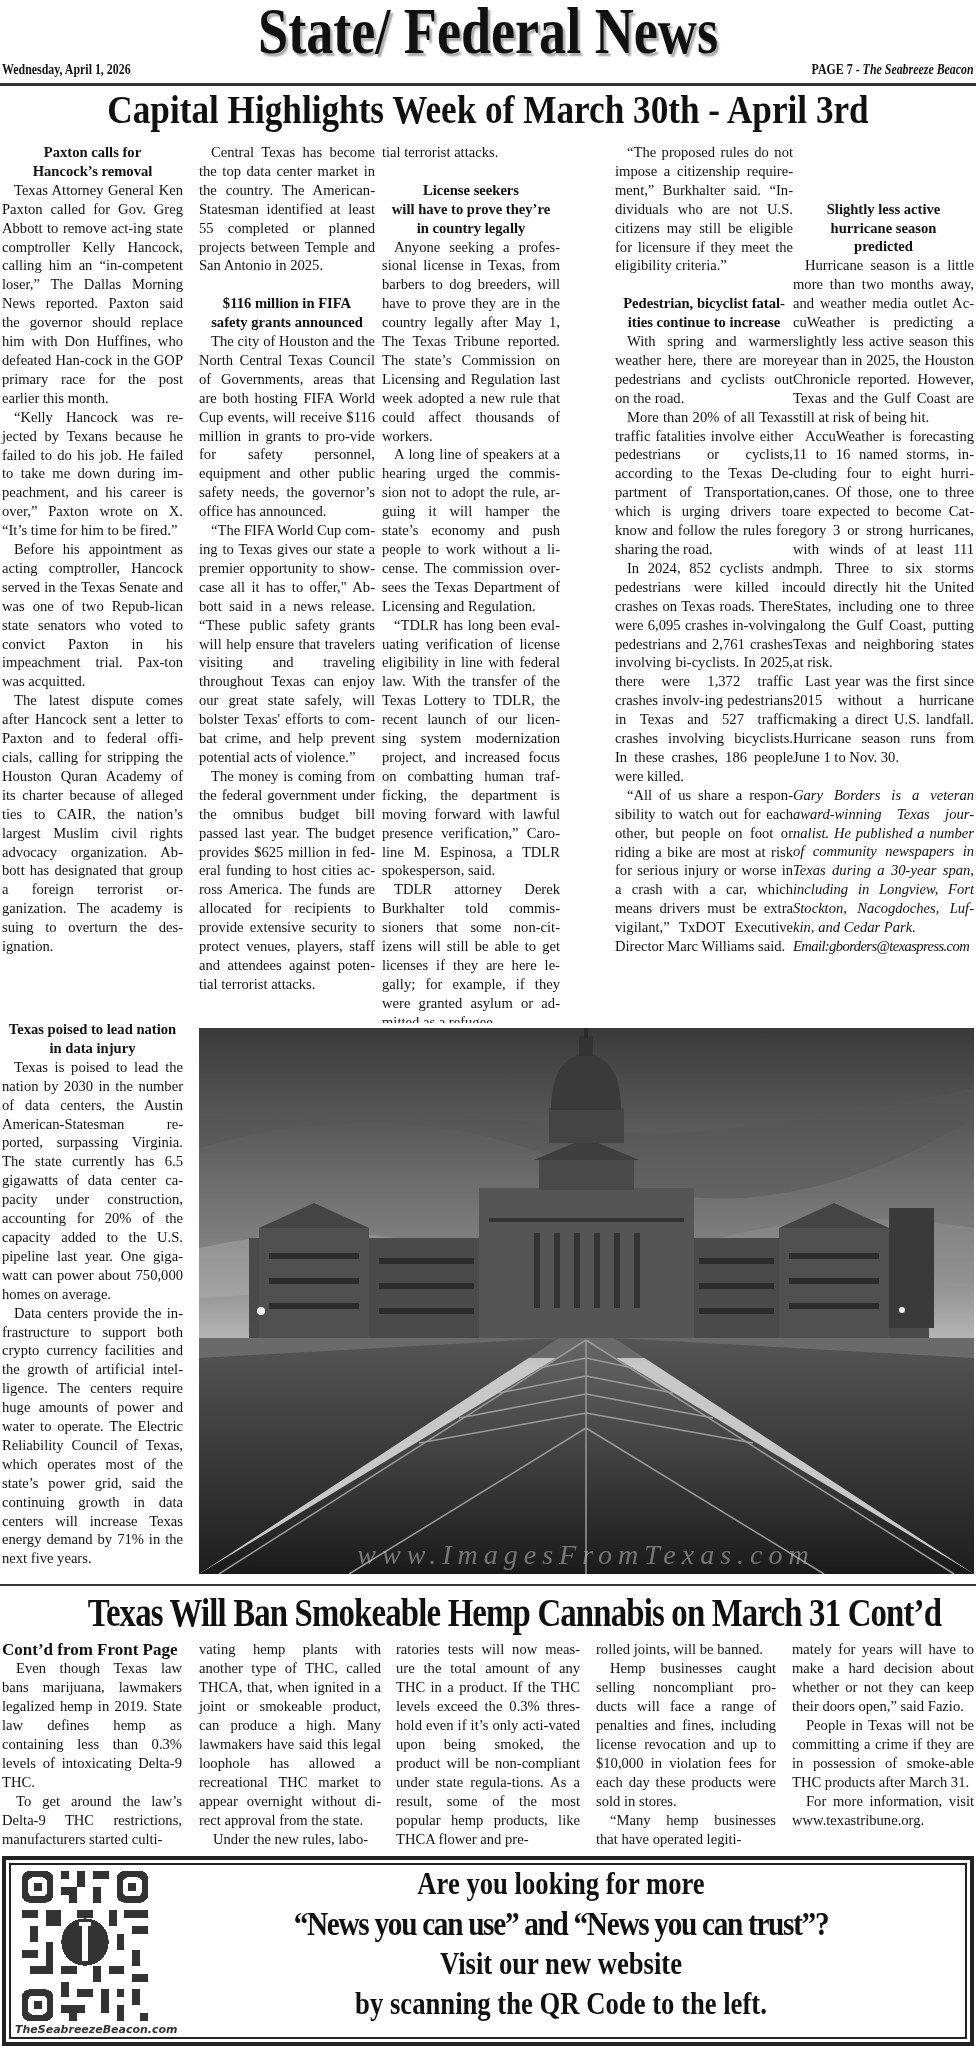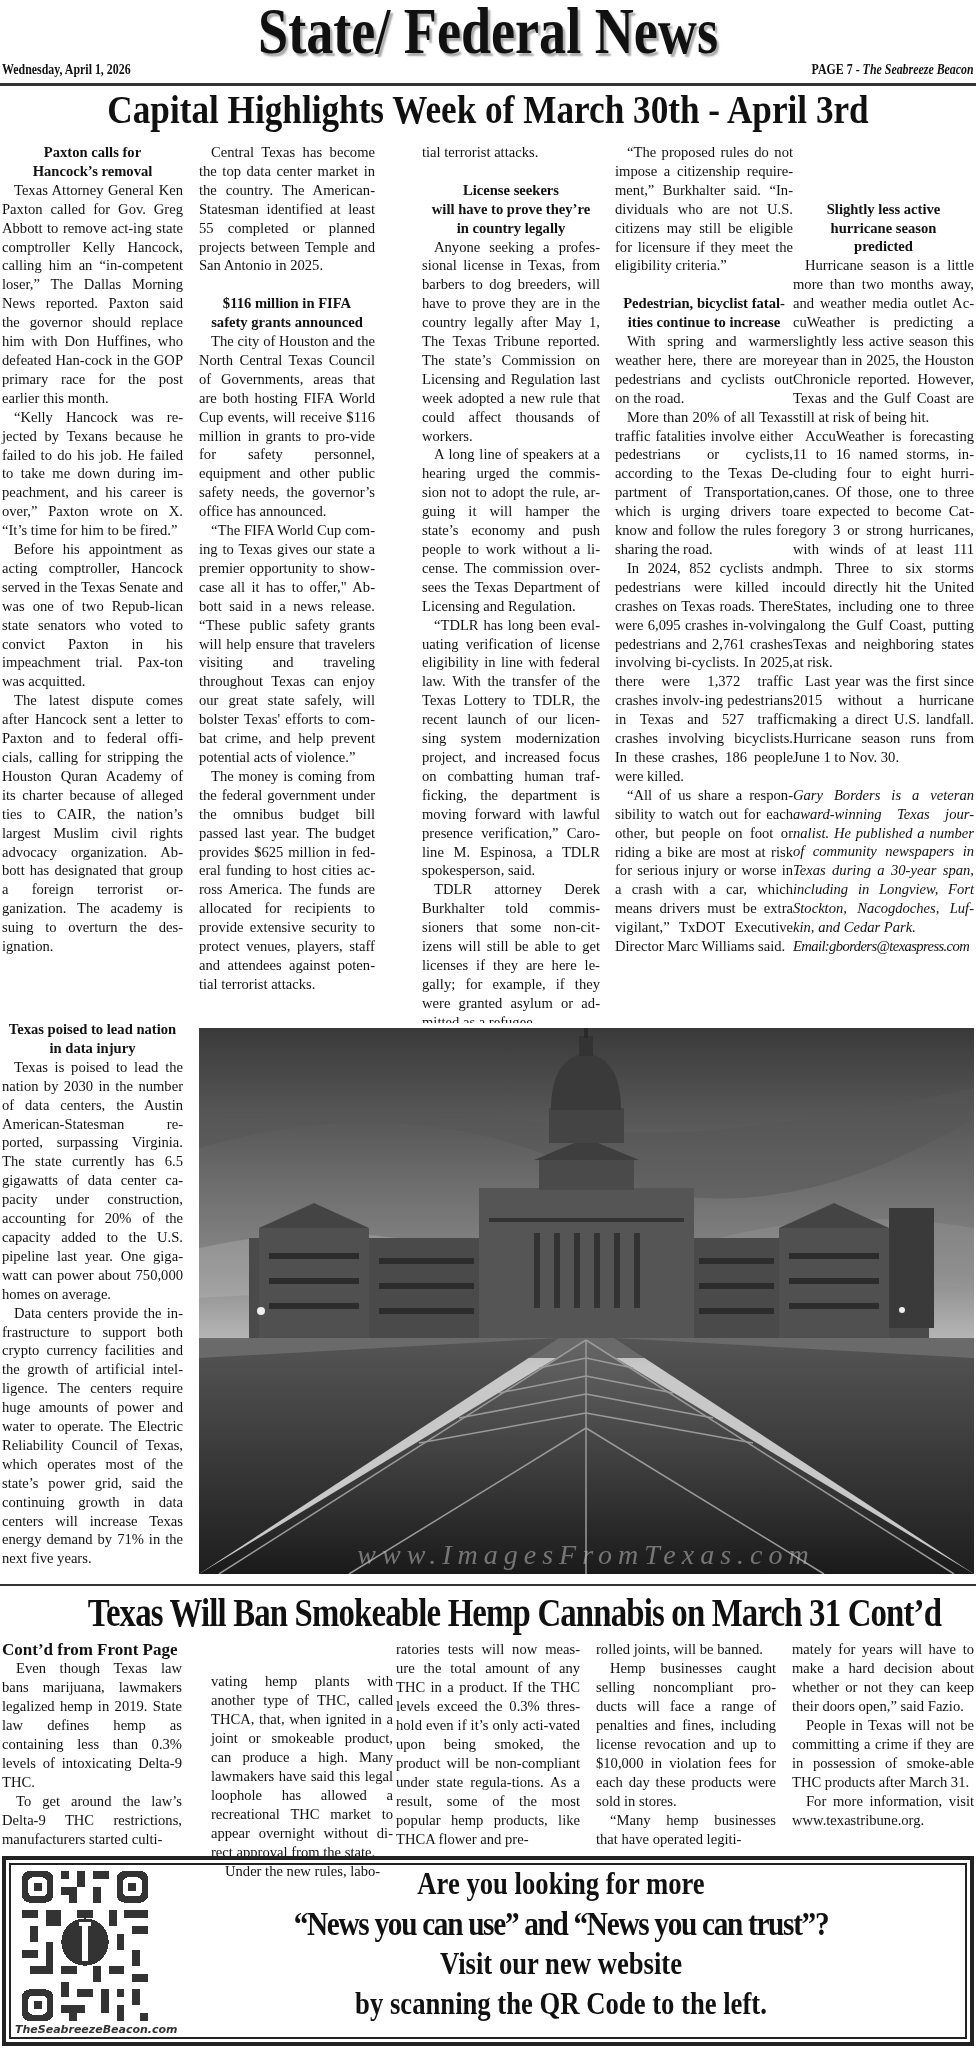--- a/index.html
+++ b/index.html
@@ -71,21 +71,21 @@
 
 <div class="col" style="left:199px; top:143px; width:176px;">
   <p>Central Texas has become the top data center market in the country. The American-Statesman identified at least 55 completed or planned projects between Temple and San Antonio in 2025.</p>
   <div class="gap"></div>
   <h3><span>$116 million in FIFA</span><br><span>safety grants announced</span></h3>
   <p>The city of Houston and the North Central Texas Council of Governments, areas that are both hosting FIFA World Cup events, will receive $116 million in grants to pro-vide for safety personnel, equipment and other public safety needs, the governor’s office has announced.</p>
   <p>“The FIFA World Cup com-ing to Texas gives our state a premier opportunity to show-case all it has to offer," Ab-bott said in a news release. “These public safety grants will help ensure that travelers visiting and traveling throughout Texas can enjoy our great state safely, will bolster Texas' efforts to com-bat crime, and help prevent potential acts of violence.”</p>
   <p>The money is coming from the federal government under the omnibus budget bill passed last year. The budget provides $625 million in fed-eral funding to host cities ac-ross America. The funds are allocated for recipients to provide extensive security to protect venues, players, staff and attendees against poten-tial terrorist attacks.</p>
 </div>
 
-<div class="col" style="left:382px; top:143px; width:178px; height:880px; overflow:hidden;margin-left:40px;">
+<div class="col" style="left:382px; top:143px; width:178px; height:880px; overflow:hidden;">
   <p class="noind">tial terrorist attacks.</p>
   <div class="gap"></div>
   <h3><span>License seekers</span><br><span>will have to prove they’re</span><br><span>in country legally</span></h3>
   <p>Anyone seeking a profes-sional license in Texas, from barbers to dog breeders, will have to prove they are in the country legally after May 1, The Texas Tribune reported. The state’s Commission on Licensing and Regulation last week adopted a new rule that could affect thousands of workers.</p>
   <p>A long line of speakers at a hearing urged the commis-sion not to adopt the rule, ar-guing it will hamper the state’s economy and push people to work without a li-cense. The commission over-sees the Texas Department of Licensing and Regulation.</p>
   <p>“TDLR has long been eval-uating verification of license eligibility in line with federal law. With the transfer of the Texas Lottery to TDLR, the recent launch of our licen-sing system modernization project, and increased focus on combatting human traf-ficking, the department is moving forward with lawful presence verification,” Caro-line M. Espinosa, a TDLR spokesperson, said.</p>
   <p>TDLR attorney Derek Burkhalter told commis-sioners that some non-cit-izens will still be able to get licenses if they are here le-gally; for example, if they were granted asylum or ad-mitted as a refugee.</p>
 </div>
 
 <div class="col" style="left:615px; top:143px; width:178px; height:880px; overflow:hidden;">
@@ -205,21 +205,21 @@
 
 <div class="headline2">
   <h2>Texas Will Ban Smokeable Hemp Cannabis on March 31 Cont’d</h2>
 </div>
 
 <div class="bcol" style="left:2px; width:180px;">
   <p class="contd">Cont’d from Front Page</p>
   <p>Even though Texas law bans marijuana, lawmakers legalized hemp in 2019. State law defines hemp as containing less than 0.3% levels of intoxicating Delta-9 THC.</p>
   <p>To get around the law’s Delta-9 THC restrictions, manufacturers started culti-</p>
 </div>
-<div class="bcol" style="left:211px; width:182px;margin-top:32px;">
+<div class="bcol" style="left:199px; width:182px;">
   <p class="noind" style="text-indent:0;">vating hemp plants with another type of THC, called THCA, that, when ignited in a joint or smokeable product, can produce a high. Many lawmakers have said this legal loophole has allowed a recreational THC market to appear overnight without di-rect approval from the state.</p>
   <p>Under the new rules, labo-</p>
 </div>
 <div class="bcol" style="left:396px; width:184px;">
   <p style="text-indent:0;">ratories tests will now meas-ure the total amount of any THC in a product. If the THC levels exceed the 0.3% thres-hold even if it’s only acti-vated upon being smoked, the product will be non-compliant under state regula-tions. As a result, some of the most popular hemp products, like THCA flower and pre-</p>
 </div>
 <div class="bcol" style="left:596px; width:180px;">
   <p style="text-indent:0;">rolled joints, will be banned.</p>
   <p>Hemp businesses caught selling noncompliant pro-ducts will face a range of penalties and fines, including license revocation and up to $10,000 in violation fees for each day these products were sold in stores.</p>
   <p>“Many hemp businesses that have operated legiti-</p>

